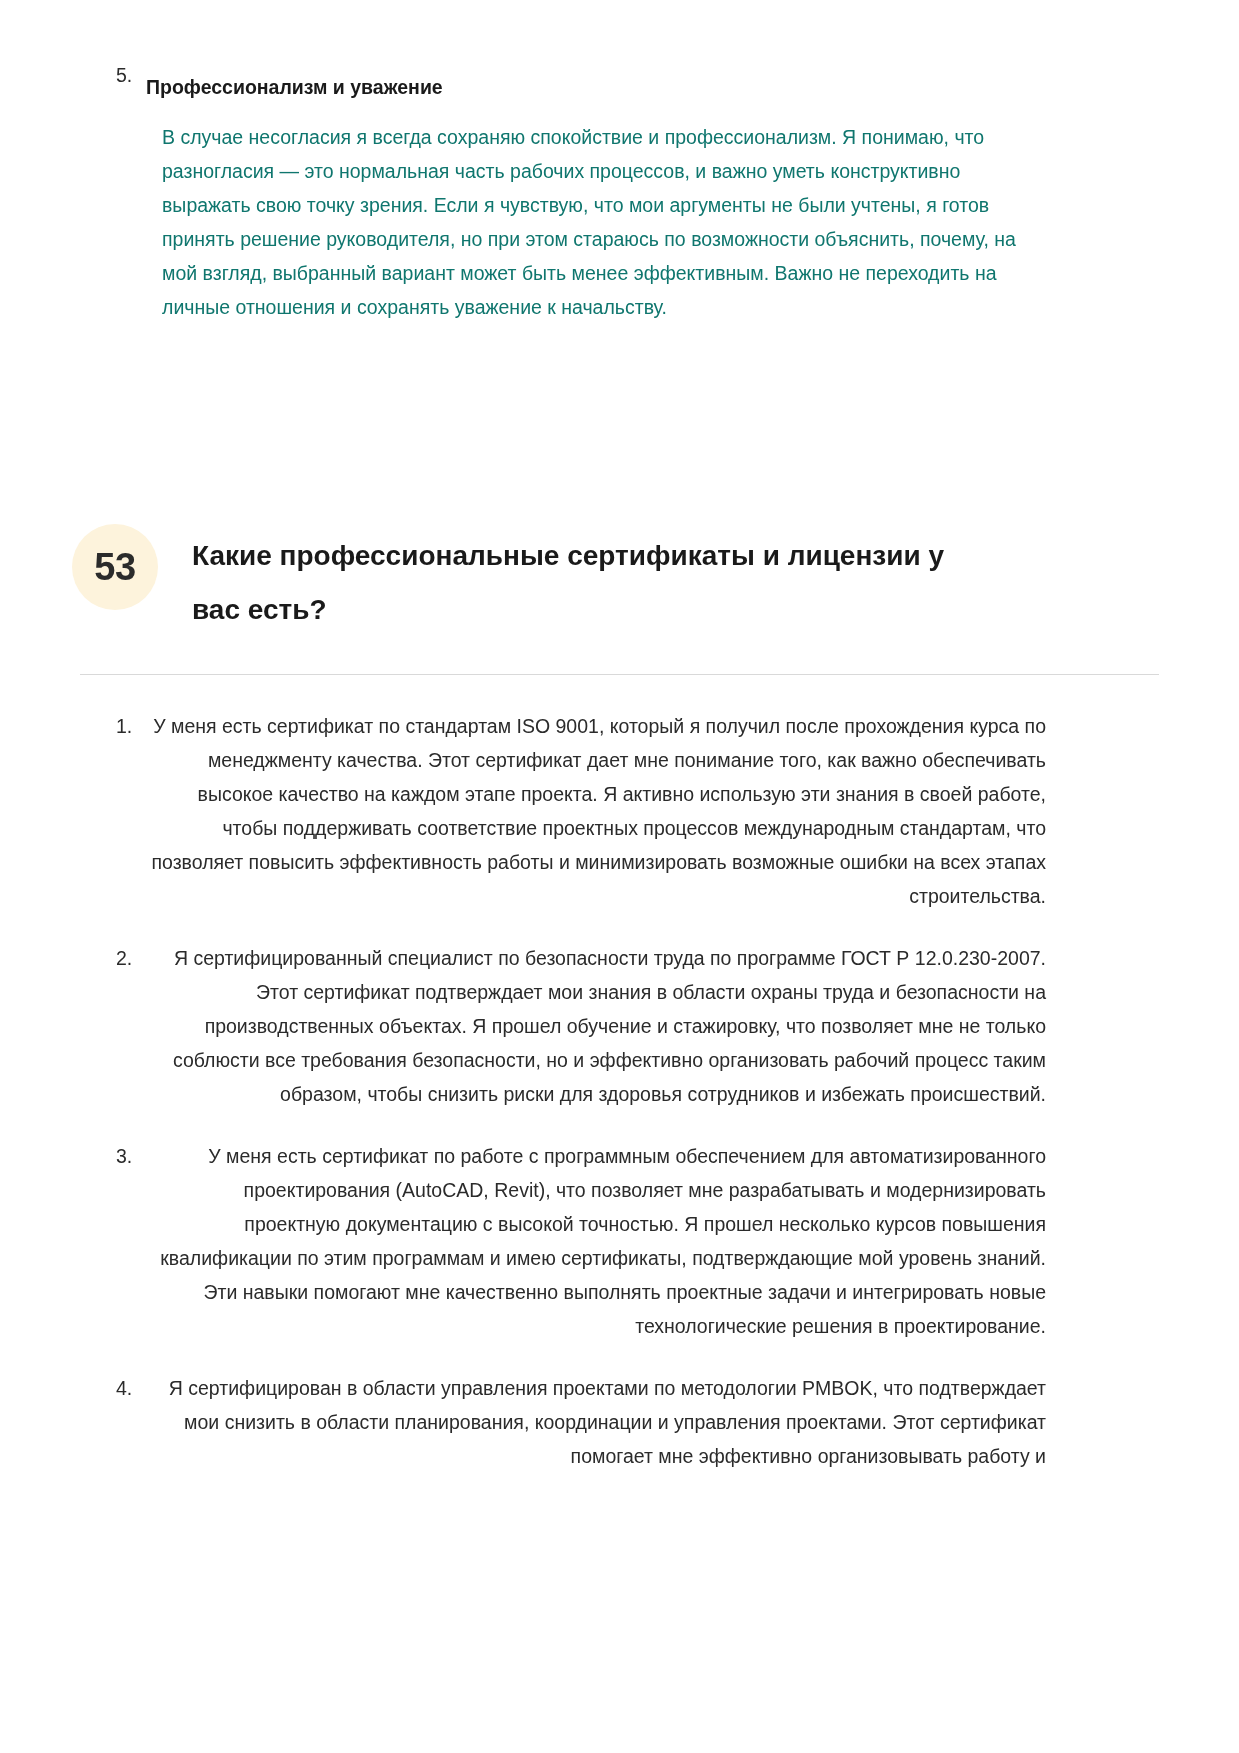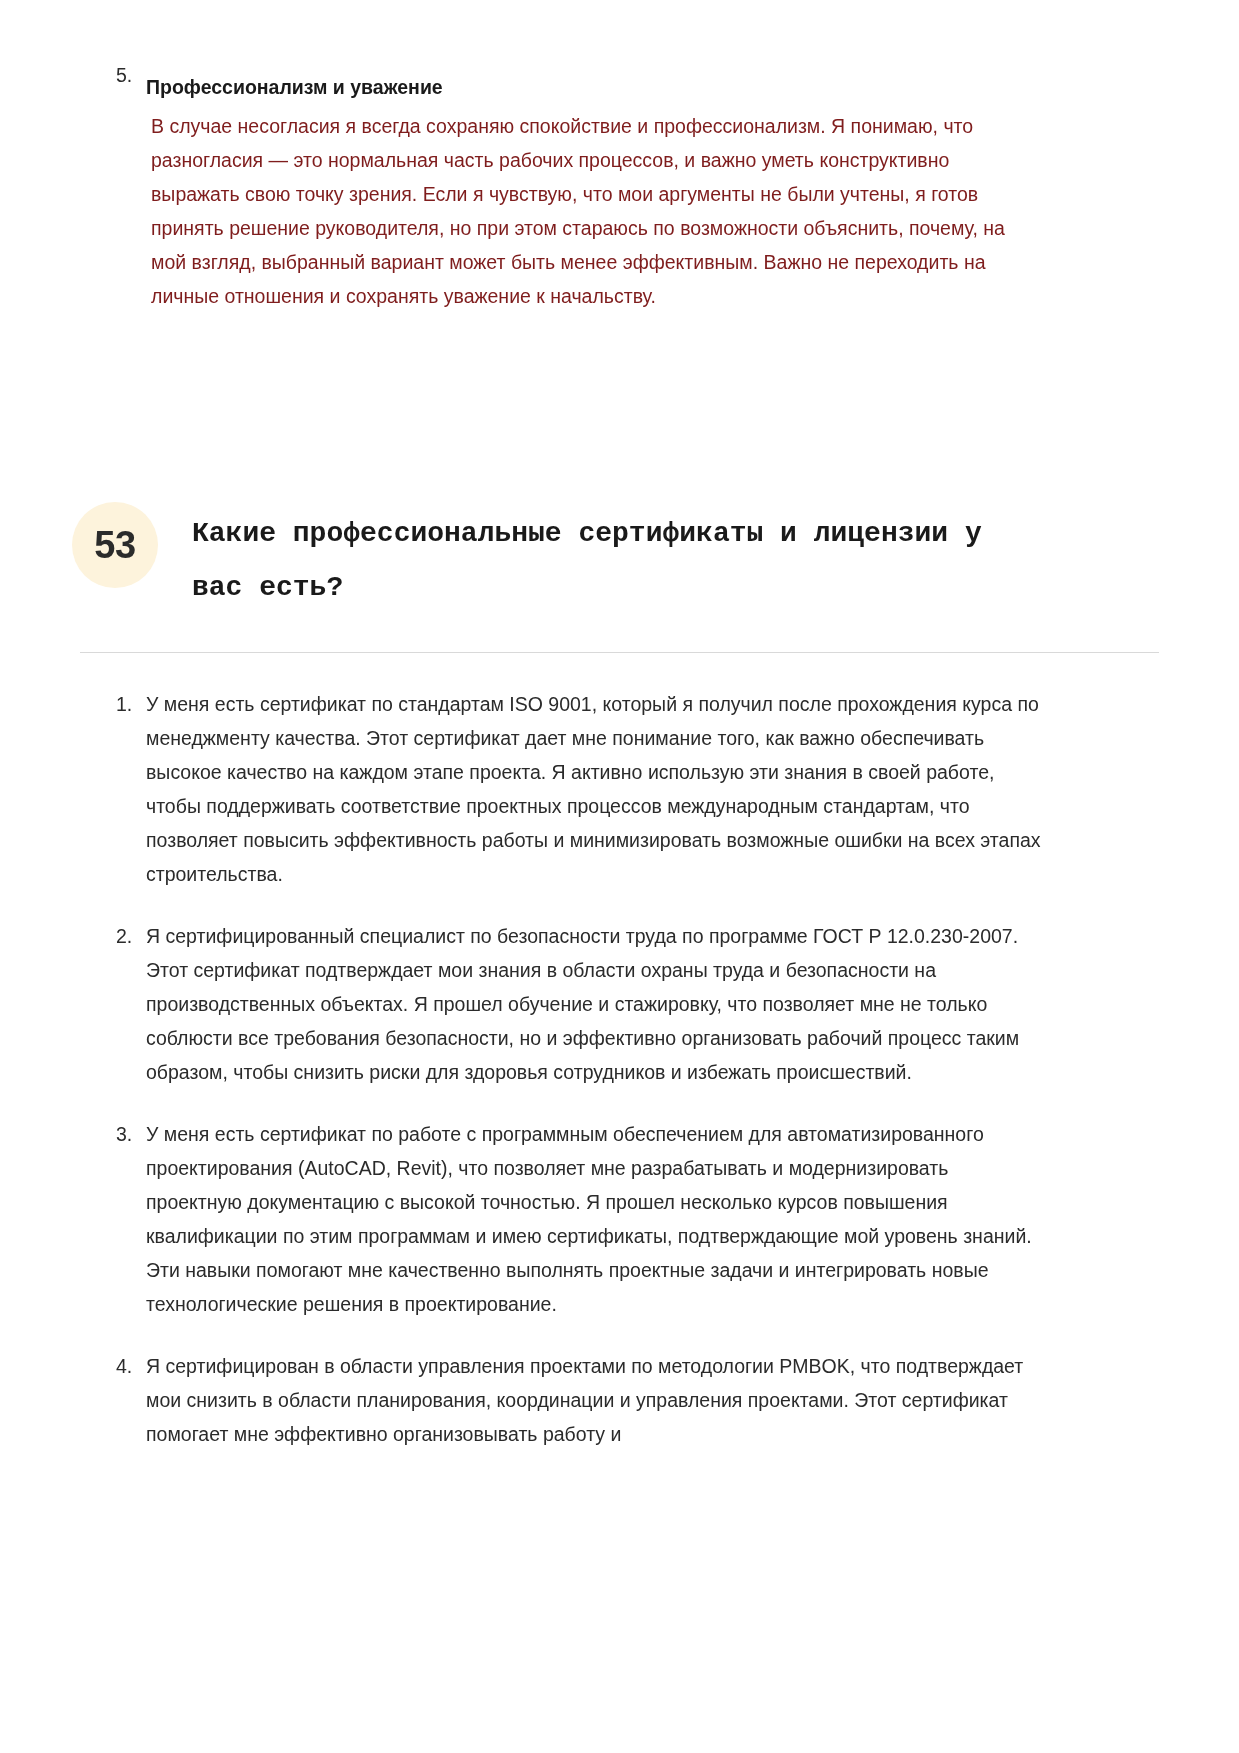--- a/index.html
+++ b/index.html
@@ -44,22 +44,22 @@
   .prev-title {
     font-size: 19.5px;
     font-weight: bold;
     line-height: 34px;
     color: #1a1a1a;
     margin: 12px 0 2px 0;
   }
   .prev-text {
     font-size: 19.5px;
     line-height: 34px;
-    color: #7f1d1d;
-    margin: 5px;
+    color: #0f766e;
+    margin: 16px;
     text-align: left;
   }
 
   
   .question-header {
     margin-top: 170px;
     position: relative;
     display: flex;
     align-items: flex-start;
     padding-bottom: 18px;
@@ -84,21 +84,20 @@
     letter-spacing: -0.5px;
   }
   .q-title {
     flex: 1;
     margin-left: 34px;
     font-size: 28px;
     font-weight: bold;
     line-height: 54px;
     color: #1a1a1a;
     max-width: 790px;
-    font-family: Liberation Mono, monospace;
   }
 
   
   .answers {
     margin-top: 34px;
     padding-left: 36px;
   }
   .answer-item {
     display: flex;
     align-items: flex-start;
@@ -110,20 +109,21 @@
     font-size: 19.5px;
     line-height: 34px;
     color: #2b2b2b;
   }
   .answer-text {
     flex: 1;
     max-width: 900px;
     font-size: 19.5px;
     line-height: 34px;
     color: #2b2b2b;
+    text-align: right;
   }
 </style>
 </head>
 <body>
 
 <div class="page">
 
   <div class="prev-block">
     <div class="prev-marker">5.</div>
     <div class="prev-body">

